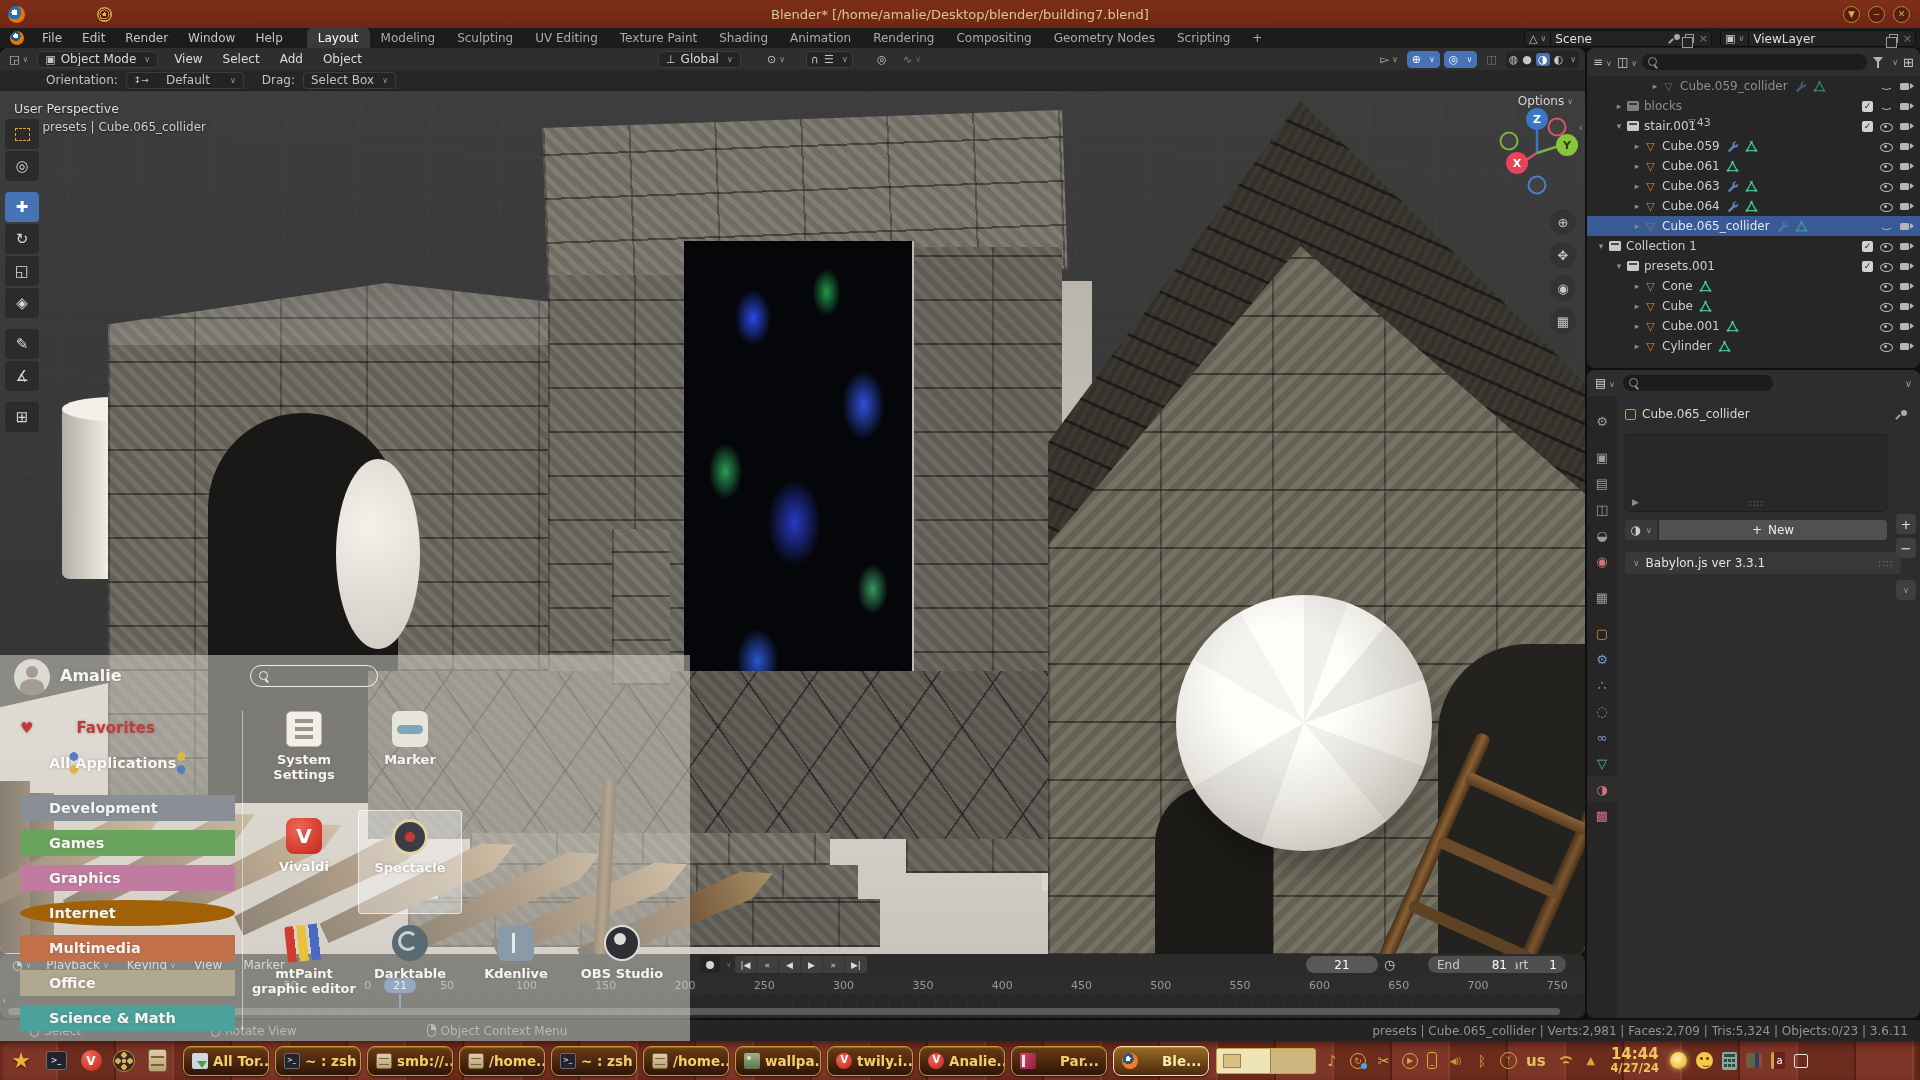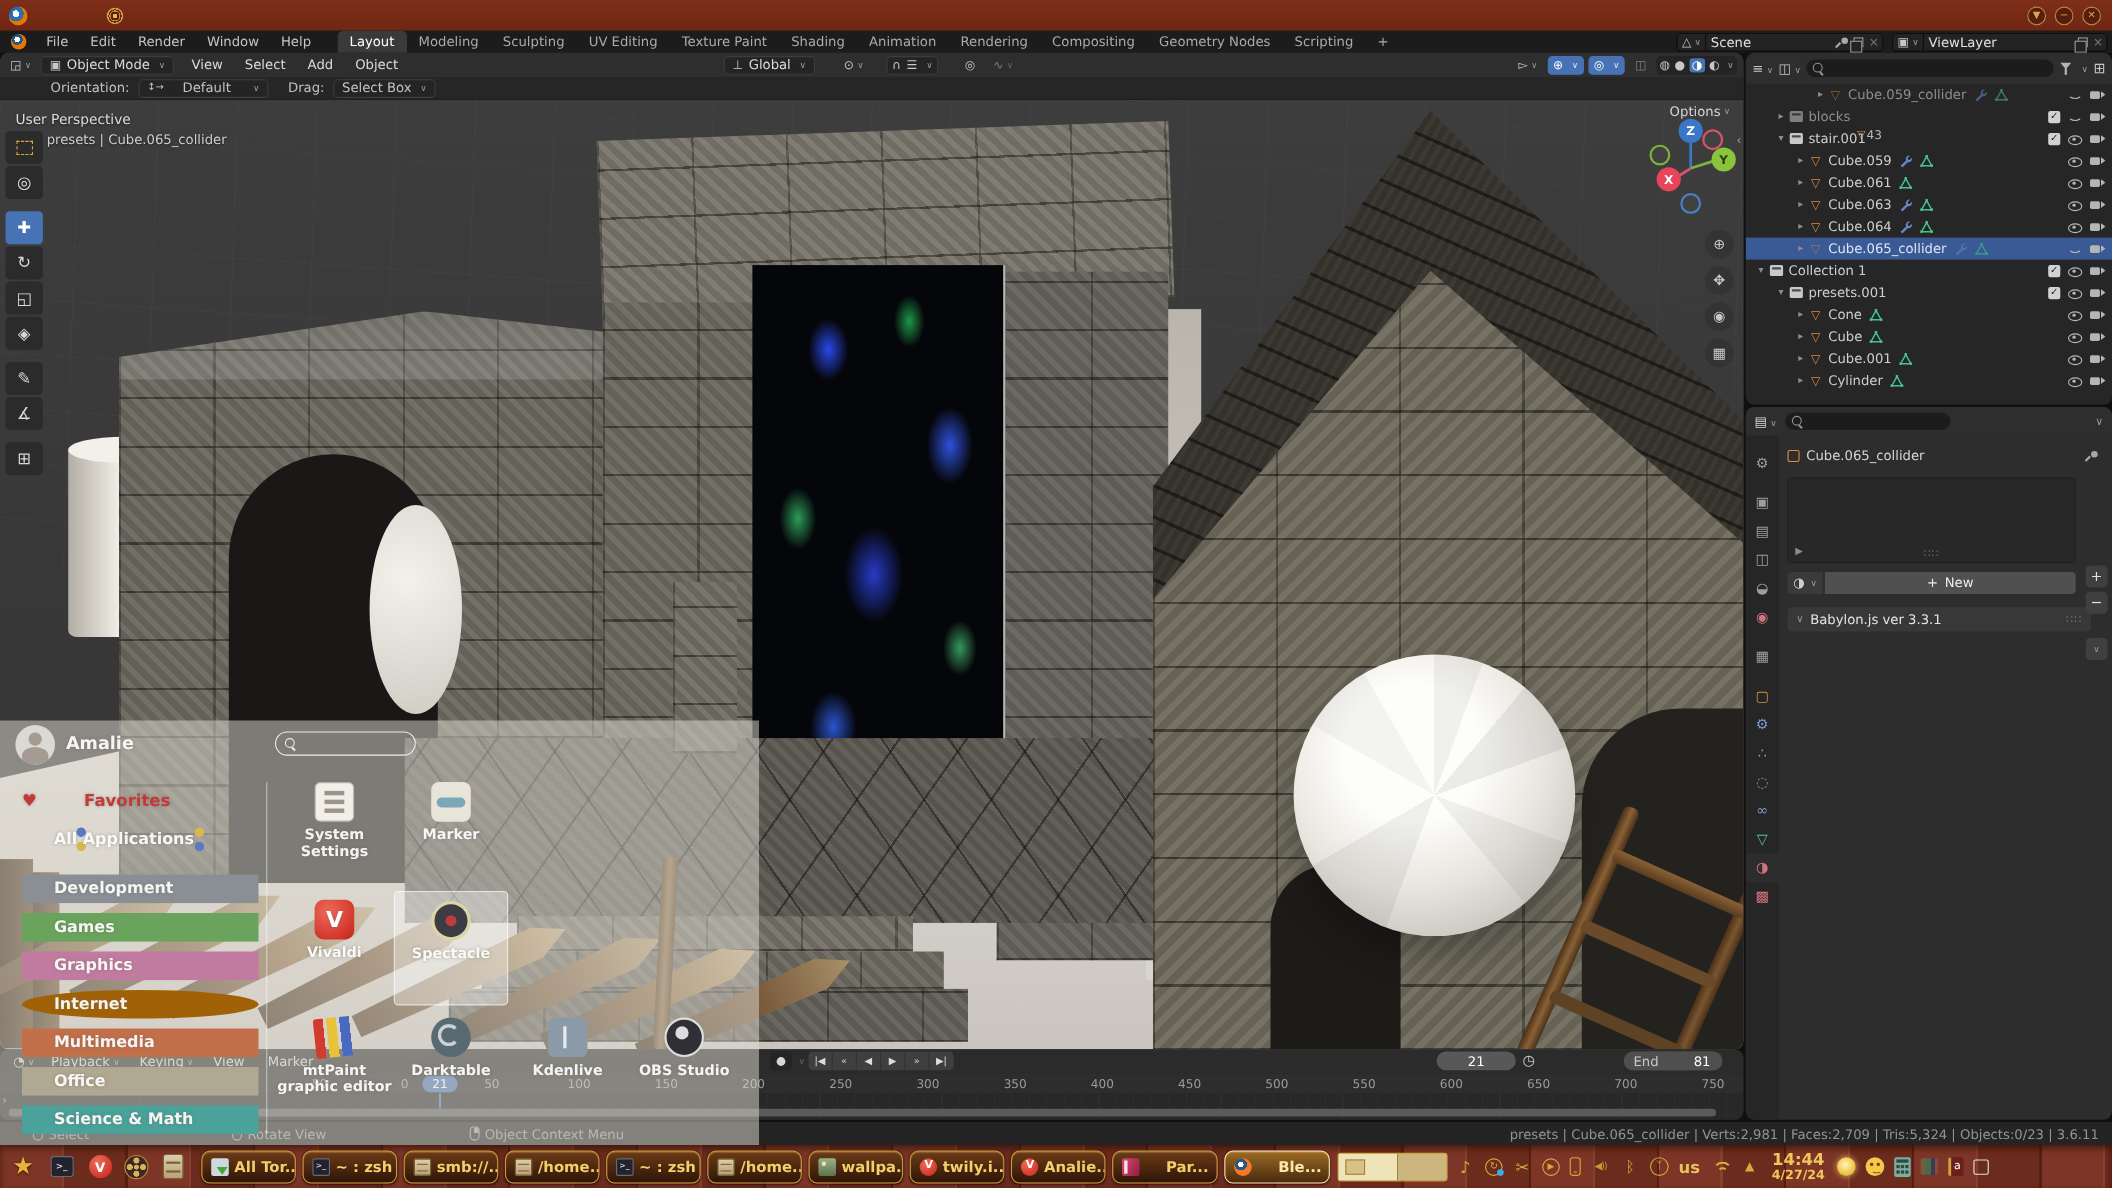--- a/index.html
+++ b/index.html
@@ -280,20 +280,21 @@
   .gi-obs::before{content:"";position:absolute;left:8px;top:6px;width:12px;height:12px;border-radius:50%;background:#ddd;}
   
   .sc{position:absolute;}
 </style>
 </head>
 <body>
 
 <div class="titlebar">
   <div class="tb-logo"></div>
   <div class="tb-appicon"></div>
+  <div class="tb-title">Blender* [/home/amalie/Desktop/blender/building7.blend]</div>
   <div class="tb-btns">
     <div class="tb-btn">▼</div>
     <div class="tb-btn">−</div>
     <div class="tb-btn">✕</div>
   </div>
 </div>
 
 <div class="topbar">
   <div class="bl-logo"></div>
   <div style="display:flex;">
@@ -1009,21 +1010,21 @@
       </div>
     </div>
     <div class="frame-field">
         <span>21</span>
       </div>
     <span class="sw-ic">◷</span>
     <div class="se-pill" style="left:1490px;width:76px;">
       <span class="lbl">Start</span>
         <span>1</span>
     </div>
-    <div class="se-pill" style="left:1476px;width:88px;">
+    <div class="se-pill" style="left:1428px;width:88px;">
       <span class="lbl">End</span>
         <span>81</span>
     </div>
   </div>
   <div class="tl-ruler">
     <div style="display:flex;">
 
     <div class="tick">-200</div>
         <div class="tick">-150</div>
         <div class="tick">-100</div>

